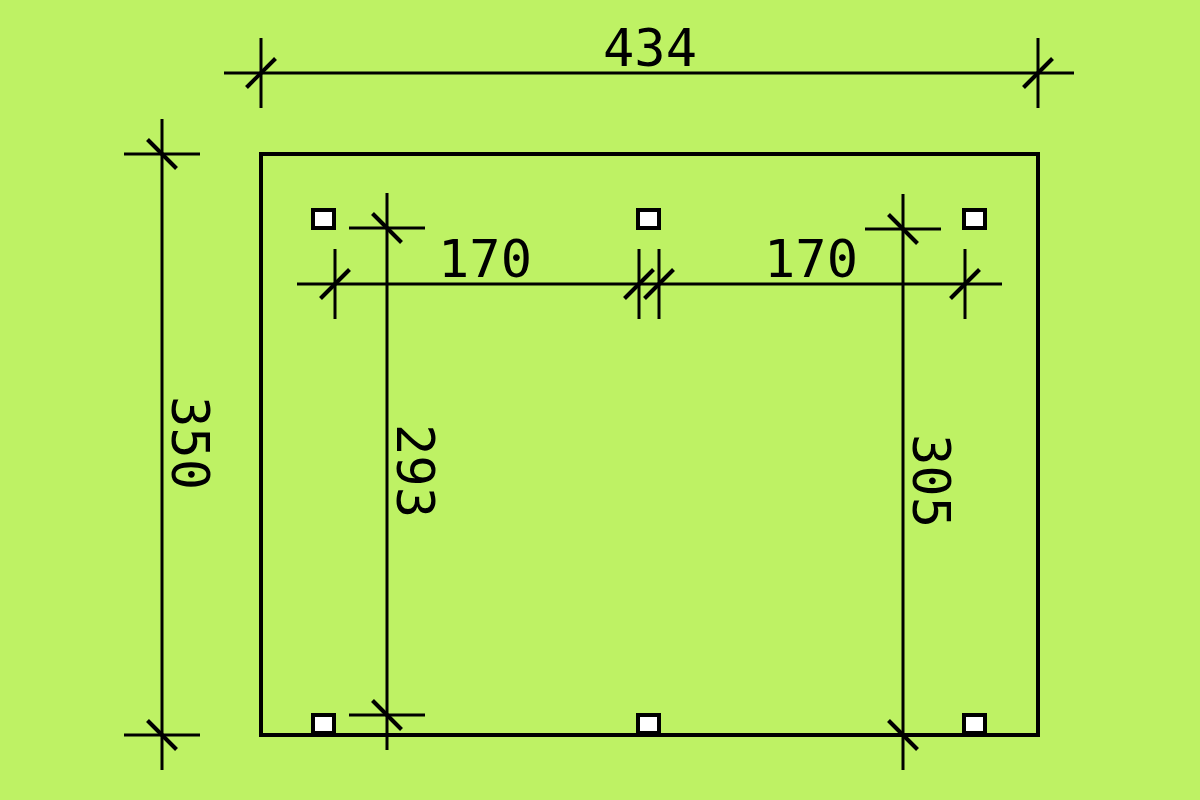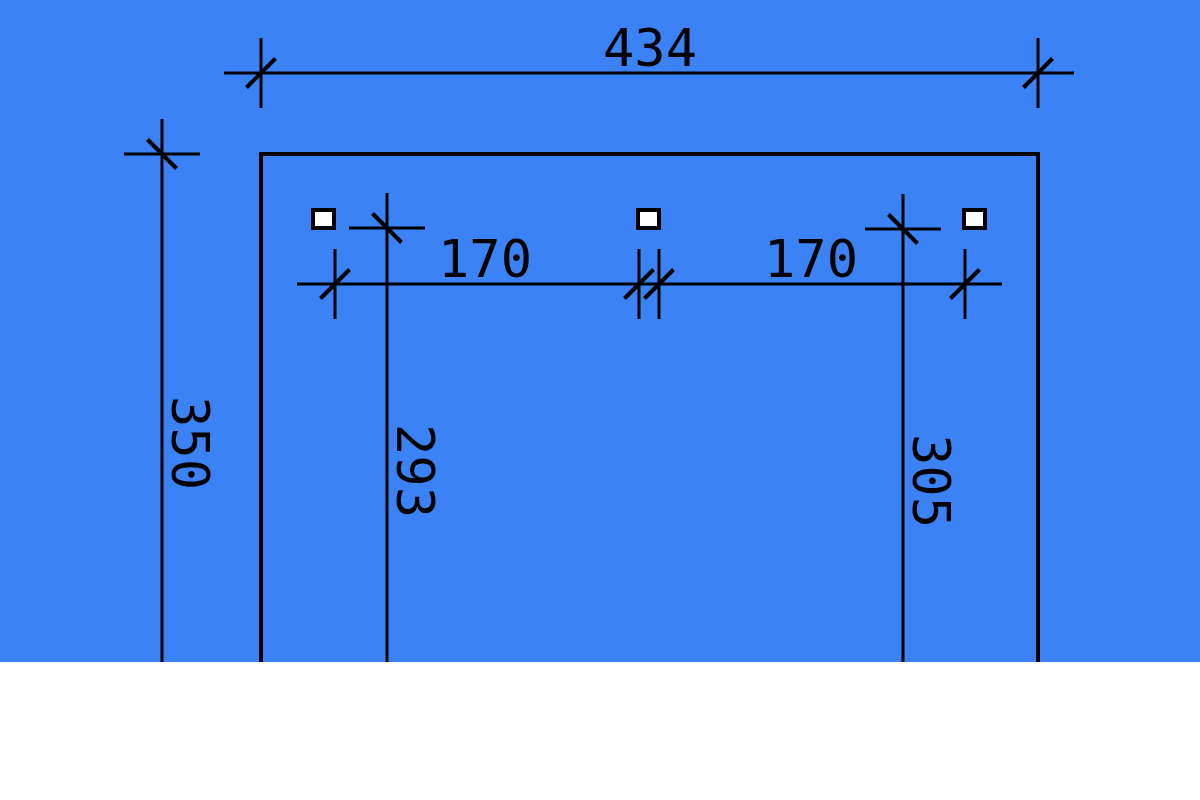--- a/index.html
+++ b/index.html
@@ -3,22 +3,22 @@
 <meta charset="utf-8">
 <style>
   html, body {
     margin: 0;
     padding: 0;
     background: #ffffff;
   }
   .canvas {
     position: relative;
     width: 1200px;
-    height: 662px;
-    background: #3b82f6;
+    height: 800px;
+    background: #bef264;
     overflow: hidden;
   }
   svg {
     display: block;
   }
   .thin  { stroke-width: 3; }
   .thick { stroke-width: 4; }
   .slash { stroke-width: 4; }
   text {
     font-family: "DejaVu Sans Mono", "Liberation Mono", monospace;

